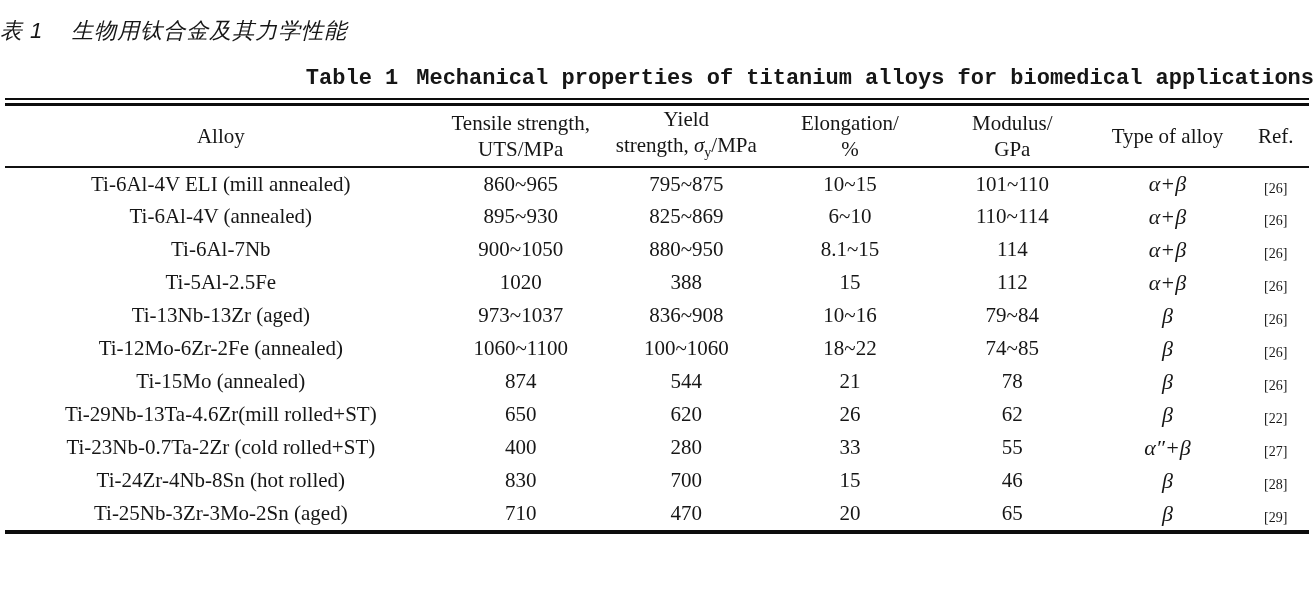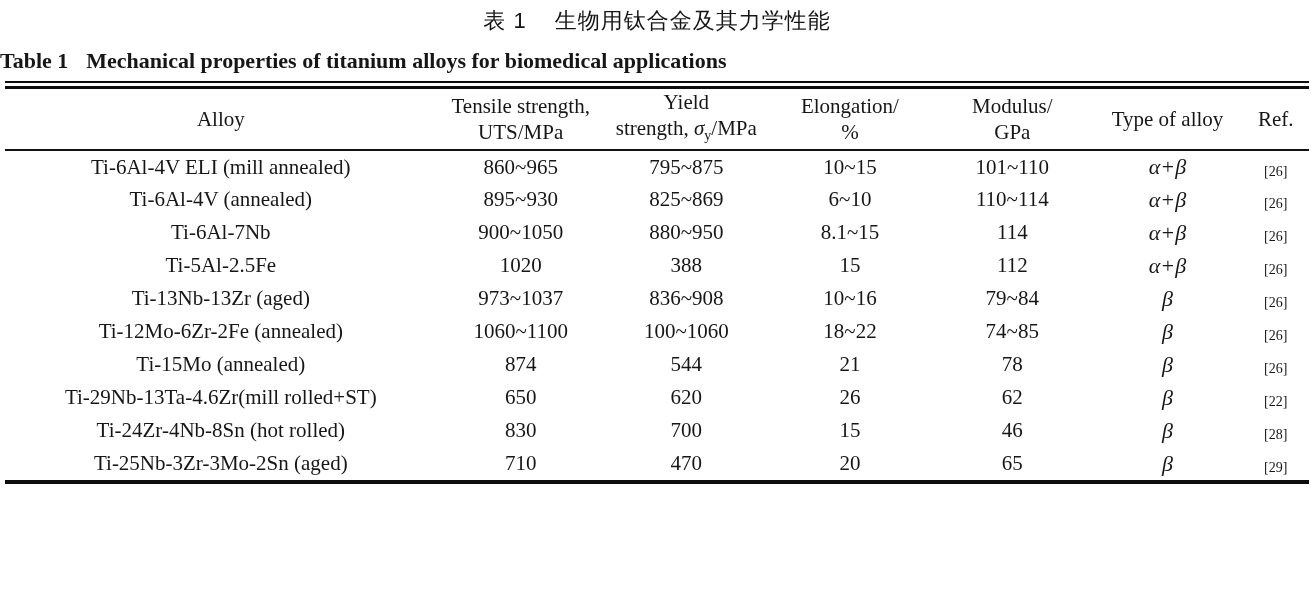--- a/index.html
+++ b/index.html
@@ -6,35 +6,36 @@
     margin: 0; padding: 0;
     background: #ffffff;
     width: 1314px; height: 590px;
     overflow: hidden;
     font-family: "Liberation Serif", serif;
     color: #161616;
   }
   .page { width: 1314px; height: 590px; position: relative; }
 
   .title-cn {
-    text-align: center;
     font-family: "Liberation Sans", "DejaVu Sans", sans-serif;
     font-size: 22px;
-    padding-top: 6px;
+    padding-top: 16px;
     letter-spacing: 1px;
     white-space: nowrap;
+    font-style: italic;
   }
   .title-cn .tno { margin-right: 28px; }
 
   .title-en {
-    text-align: left;
+    text-align: right;
     font-size: 22px;
     font-weight: bold;
-    margin-top: 12px;
+    margin-top: 20px;
     white-space: nowrap;
+    font-family: Liberation Mono, monospace;
   }
   .title-en .tno { margin-right: 18px; }
 
   .tbl-area { margin: 7px 5px 0 5px; }
 
   .rule-top {
     height: 3px;
     border-top: 2px solid #0d0d0d;
     border-bottom: 3px solid #0d0d0d;
   }
@@ -197,20 +198,29 @@
           <tr>
     <td>Ti-29Nb-13Ta-4.6Zr(mill rolled+ST)</td>
     <td>650</td>
     <td>620</td>
     <td>26</td>
     <td>62</td>
     <td class="type-cell">β</td>
     <td class="ref-cell"><span class="ref-sup">[22]</span></td>
   </tr>
           <tr>
+    <td>Ti-23Nb-0.7Ta-2Zr (cold rolled+ST)</td>
+    <td>400</td>
+    <td>280</td>
+    <td>33</td>
+    <td>55</td>
+    <td class="type-cell">α″+β</td>
+    <td class="ref-cell"><span class="ref-sup">[27]</span></td>
+  </tr>
+          <tr>
     <td>Ti-24Zr-4Nb-8Sn (hot rolled)</td>
     <td>830</td>
     <td>700</td>
     <td>15</td>
     <td>46</td>
     <td class="type-cell">β</td>
     <td class="ref-cell"><span class="ref-sup">[28]</span></td>
   </tr>
           <tr>
     <td>Ti-25Nb-3Zr-3Mo-2Sn (aged)</td>

